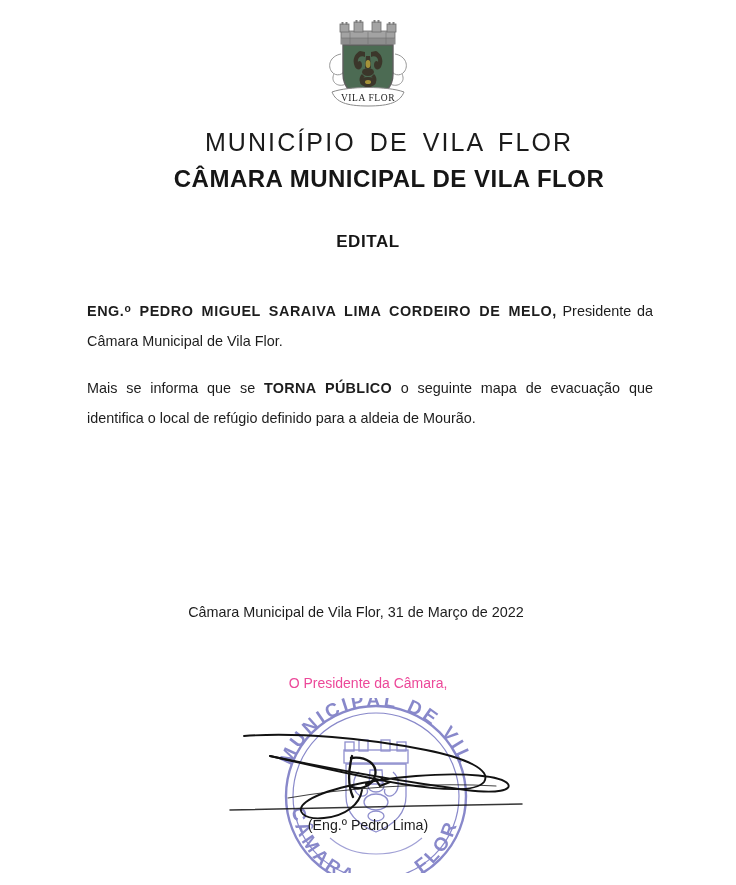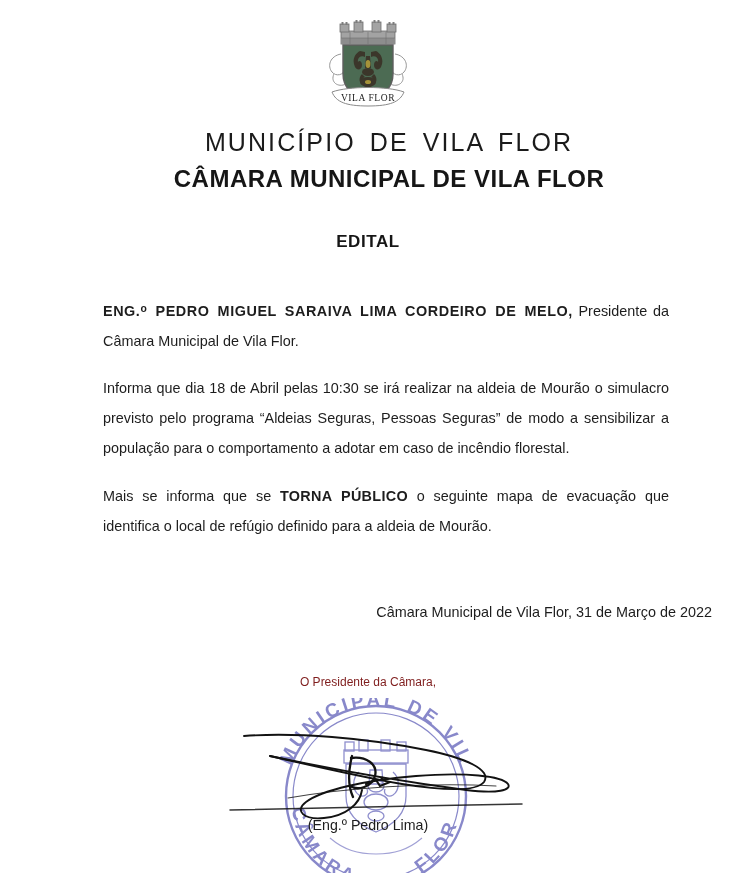--- a/index.html
+++ b/index.html
@@ -74,21 +74,21 @@
     font-size: 17px;
     font-weight: 700;
     letter-spacing: 0.6px;
     color: #161616;
   }
 
   
   .body-block {
     position: absolute;
     top: 296px;
-    left: 103px;
+    left: 87px;
     width: 566px;
   }
   .para {
     font-size: 14.4px;
     line-height: 30px;
     text-align: justify;
     color: #1d1d1d;
     margin: 0 0 18px 0;
   }
   .para:last-child { margin-bottom: 0; }
@@ -107,34 +107,34 @@
     vertical-align: 0.42em;
     line-height: 0;
   }
 
   
   .date-line {
     position: absolute;
     top: 604px;
     left: 0;
     width: 712px;
-    text-align: right;
+    text-align: center;
     font-size: 14.4px;
     color: #1d1d1d;
   }
 
   
   .sign-label {
     position: absolute;
     top: 675px;
     left: 0;
     width: 736px;
     text-align: center;
-    font-size: 12px;
-    color: #7f1d1d;
+    font-size: 14px;
+    color: #ec4899;
   }
   .sign-area {
     position: absolute;
     top: 698px;
     left: 226px;
     width: 300px;
     height: 175px;
   }
   .sign-area svg { display: block; }
   .sign-name {
@@ -220,21 +220,20 @@
   </div>
 
   <div class="edital">EDITAL</div>
 
   <div class="body-block">
 
     <p class="para p-lead">
       <span class="namebold">ENG.<sup class="ord">o</sup> PEDRO MIGUEL SARAIVA LIMA CORDEIRO DE MELO,</span><span> Presidente da Câmara Municipal de Vila Flor.</span>
     </p>
 
-    <p class="para">Informa que dia 18 de Abril pelas 10:30 se irá realizar na aldeia de Mourão o simulacro previsto pelo programa “Aldeias Seguras, Pessoas Seguras” de modo a sensibilizar a população para o comportamento a adotar em caso de incêndio florestal.</p>
 
     <p class="para"><span>Mais se informa que se </span><b>TORNA PÚBLICO</b><span> o seguinte mapa de evacuação que identifica o local de refúgio definido para a aldeia de Mourão.</span></p>
 
   </div>
 
   <div class="date-line">Câmara Municipal de Vila Flor, 31 de Março de 2022</div>
 
   <div class="sign-label">O Presidente da Câmara,</div>
 
   <div class="sign-area">

